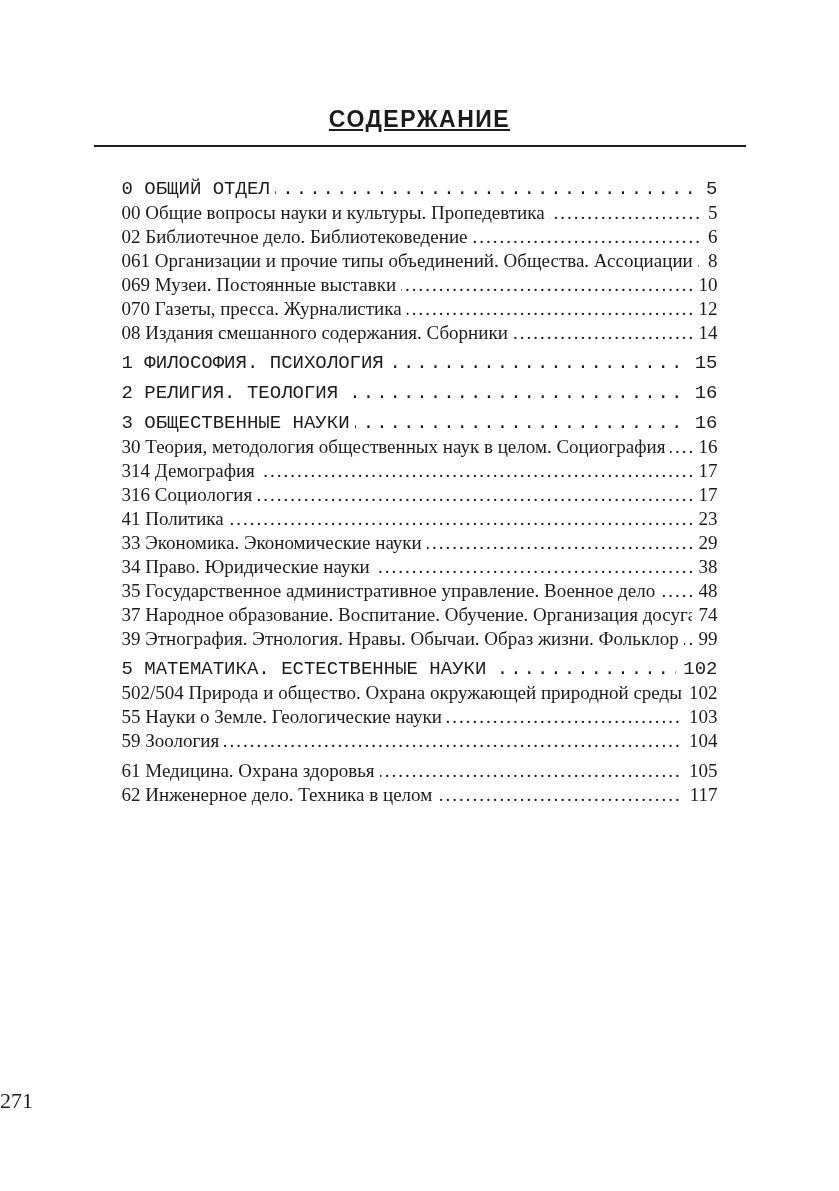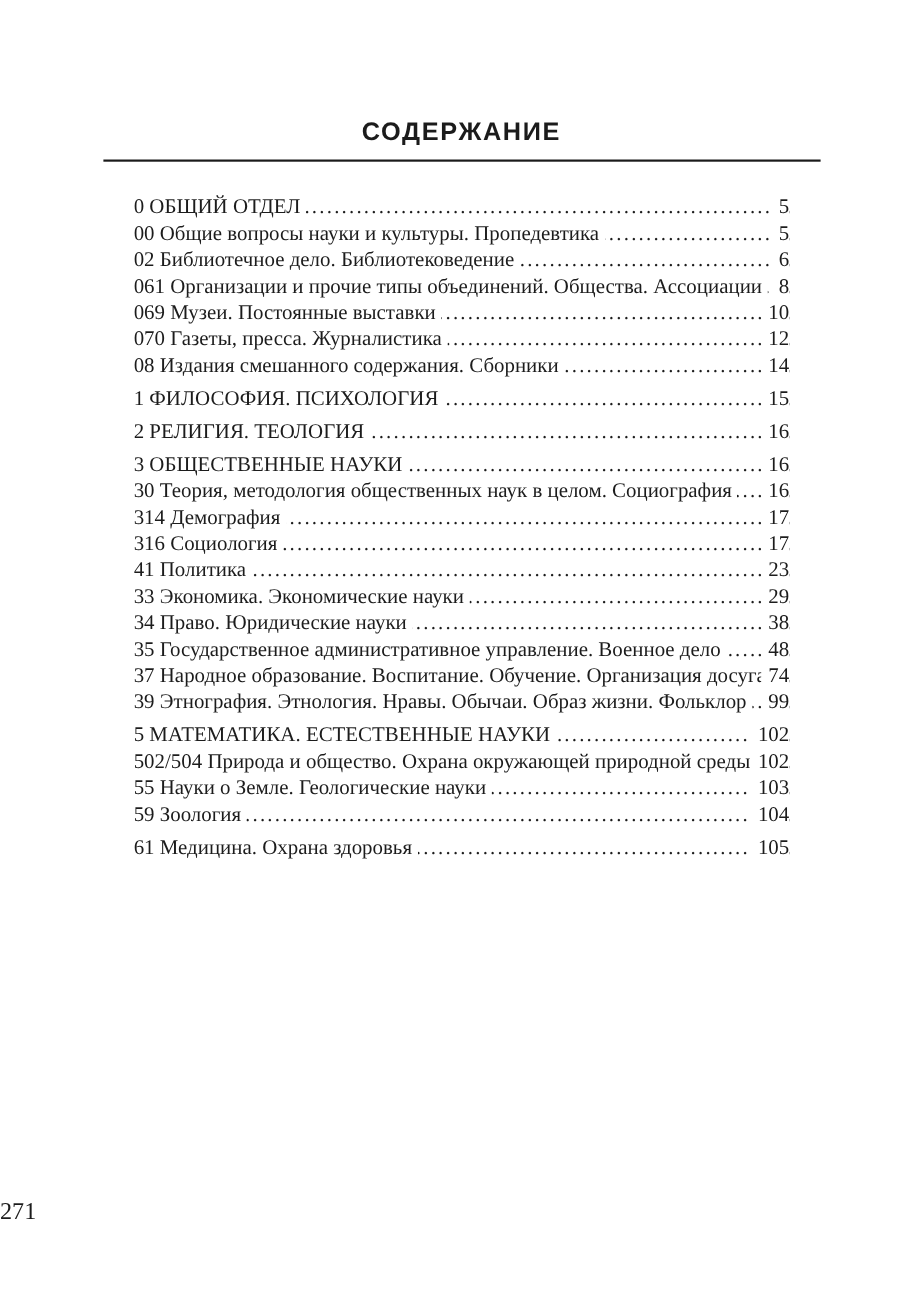--- a/index.html
+++ b/index.html
@@ -20,41 +20,42 @@
     padding-top: 106px;
     background: #ffffff;
   }
   .doc-title {
     font-family: "Liberation Sans", "DejaVu Sans", sans-serif;
     font-weight: 700;
     font-size: 23px;
     letter-spacing: 1.5px;
     text-align: center;
     color: #1b1b1b;
+    text-decoration: underline;
   }
   .title-rule {
     width: 652px;
     height: 2px;
     background: #1a1a1a;
     margin: 12px auto 0;
   }
   .toc {
     list-style: none;
     width: 596px;
     margin: 30px auto 0;
     font-size: 19px;
     line-height: 24px;
     text-align: left;
   }
   .toc-entry {
     position: relative;
     z-index: 0;
     overflow: hidden;
   }
-  .toc-entry.top-level { margin-top: 6px; }
+  .toc-entry.top-level { margin-top: 6px; font-family: Liberation Mono, monospace; }
   .toc-entry:first-child { margin-top: 0; }
   
   .toc-entry::after {
     content: "........................................................................................................................................................";
     position: absolute;
     left: 0;
     right: 0;
     bottom: 0;
     z-index: -1;
     white-space: nowrap;
@@ -189,16 +190,20 @@
     <span class="entry-text">59 Зоология</span>
     <span class="entry-page">104</span>
   </li>
       <li class="toc-entry top-level">
     <span class="entry-page">105</span>
   </li>
       <li class="toc-entry">
     <span class="entry-text">61 Медицина. Охрана здоровья</span>
     <span class="entry-page">105</span>
   </li>
+      <li class="toc-entry">
+    <span class="entry-text">62 Инженерное дело. Техника в целом</span>
+    <span class="entry-page">117</span>
+  </li>
     </ul>
 
   <div class="folio">271</div>
 </div>
 
 </body></html>

